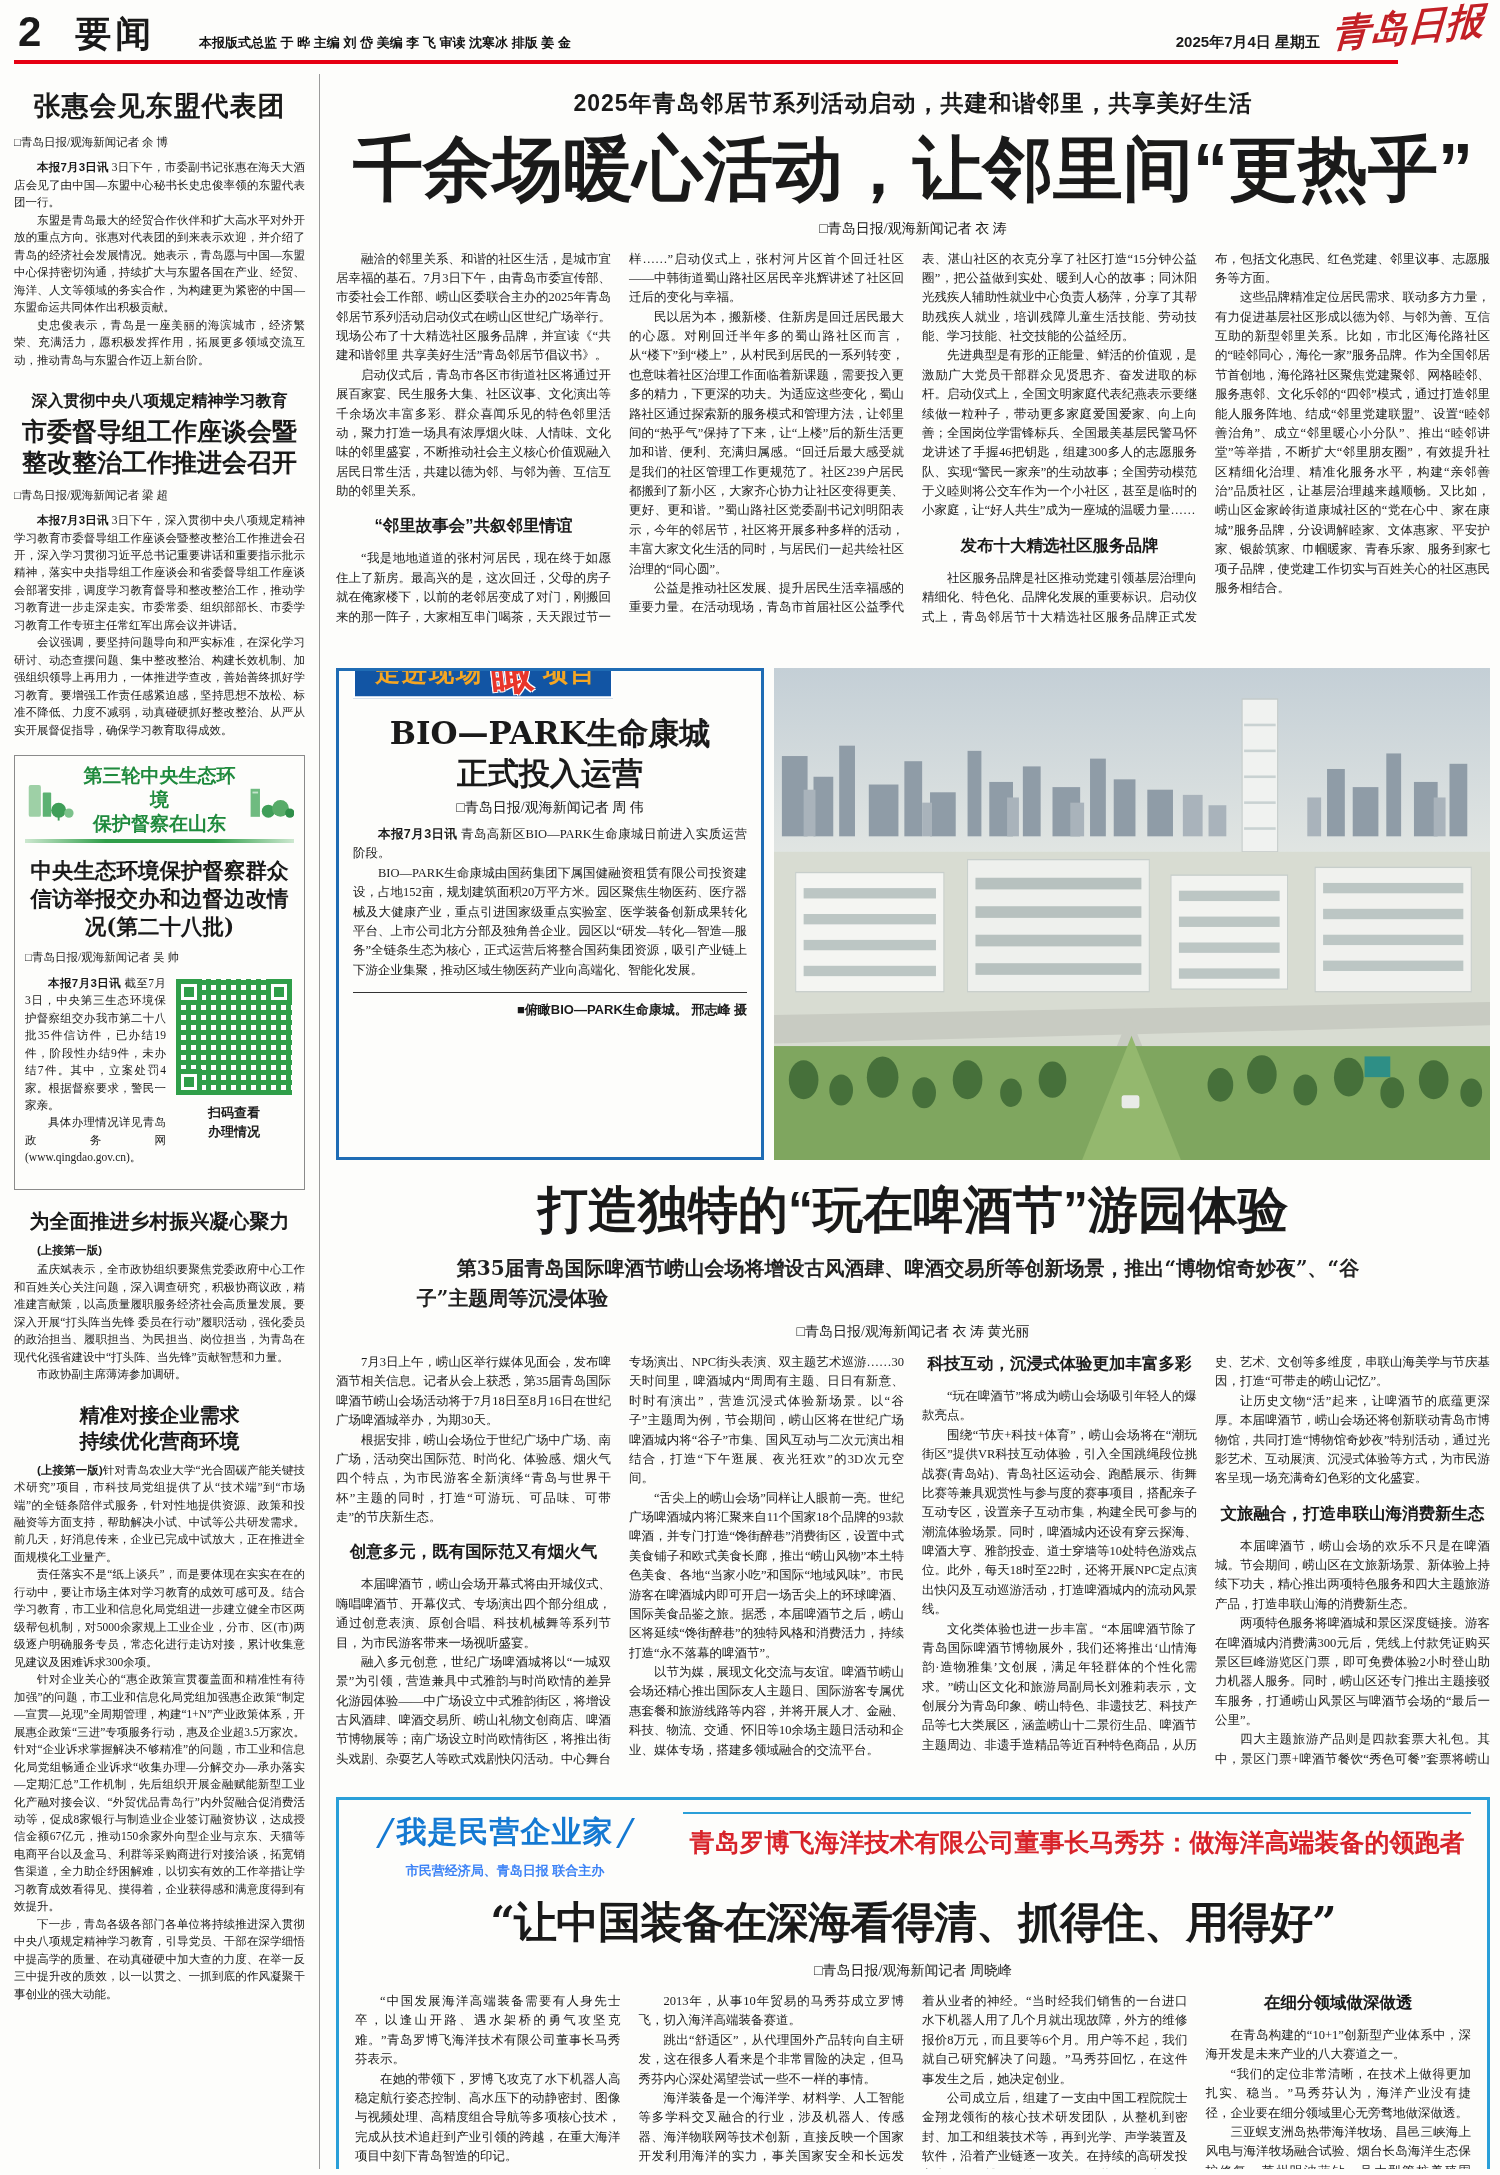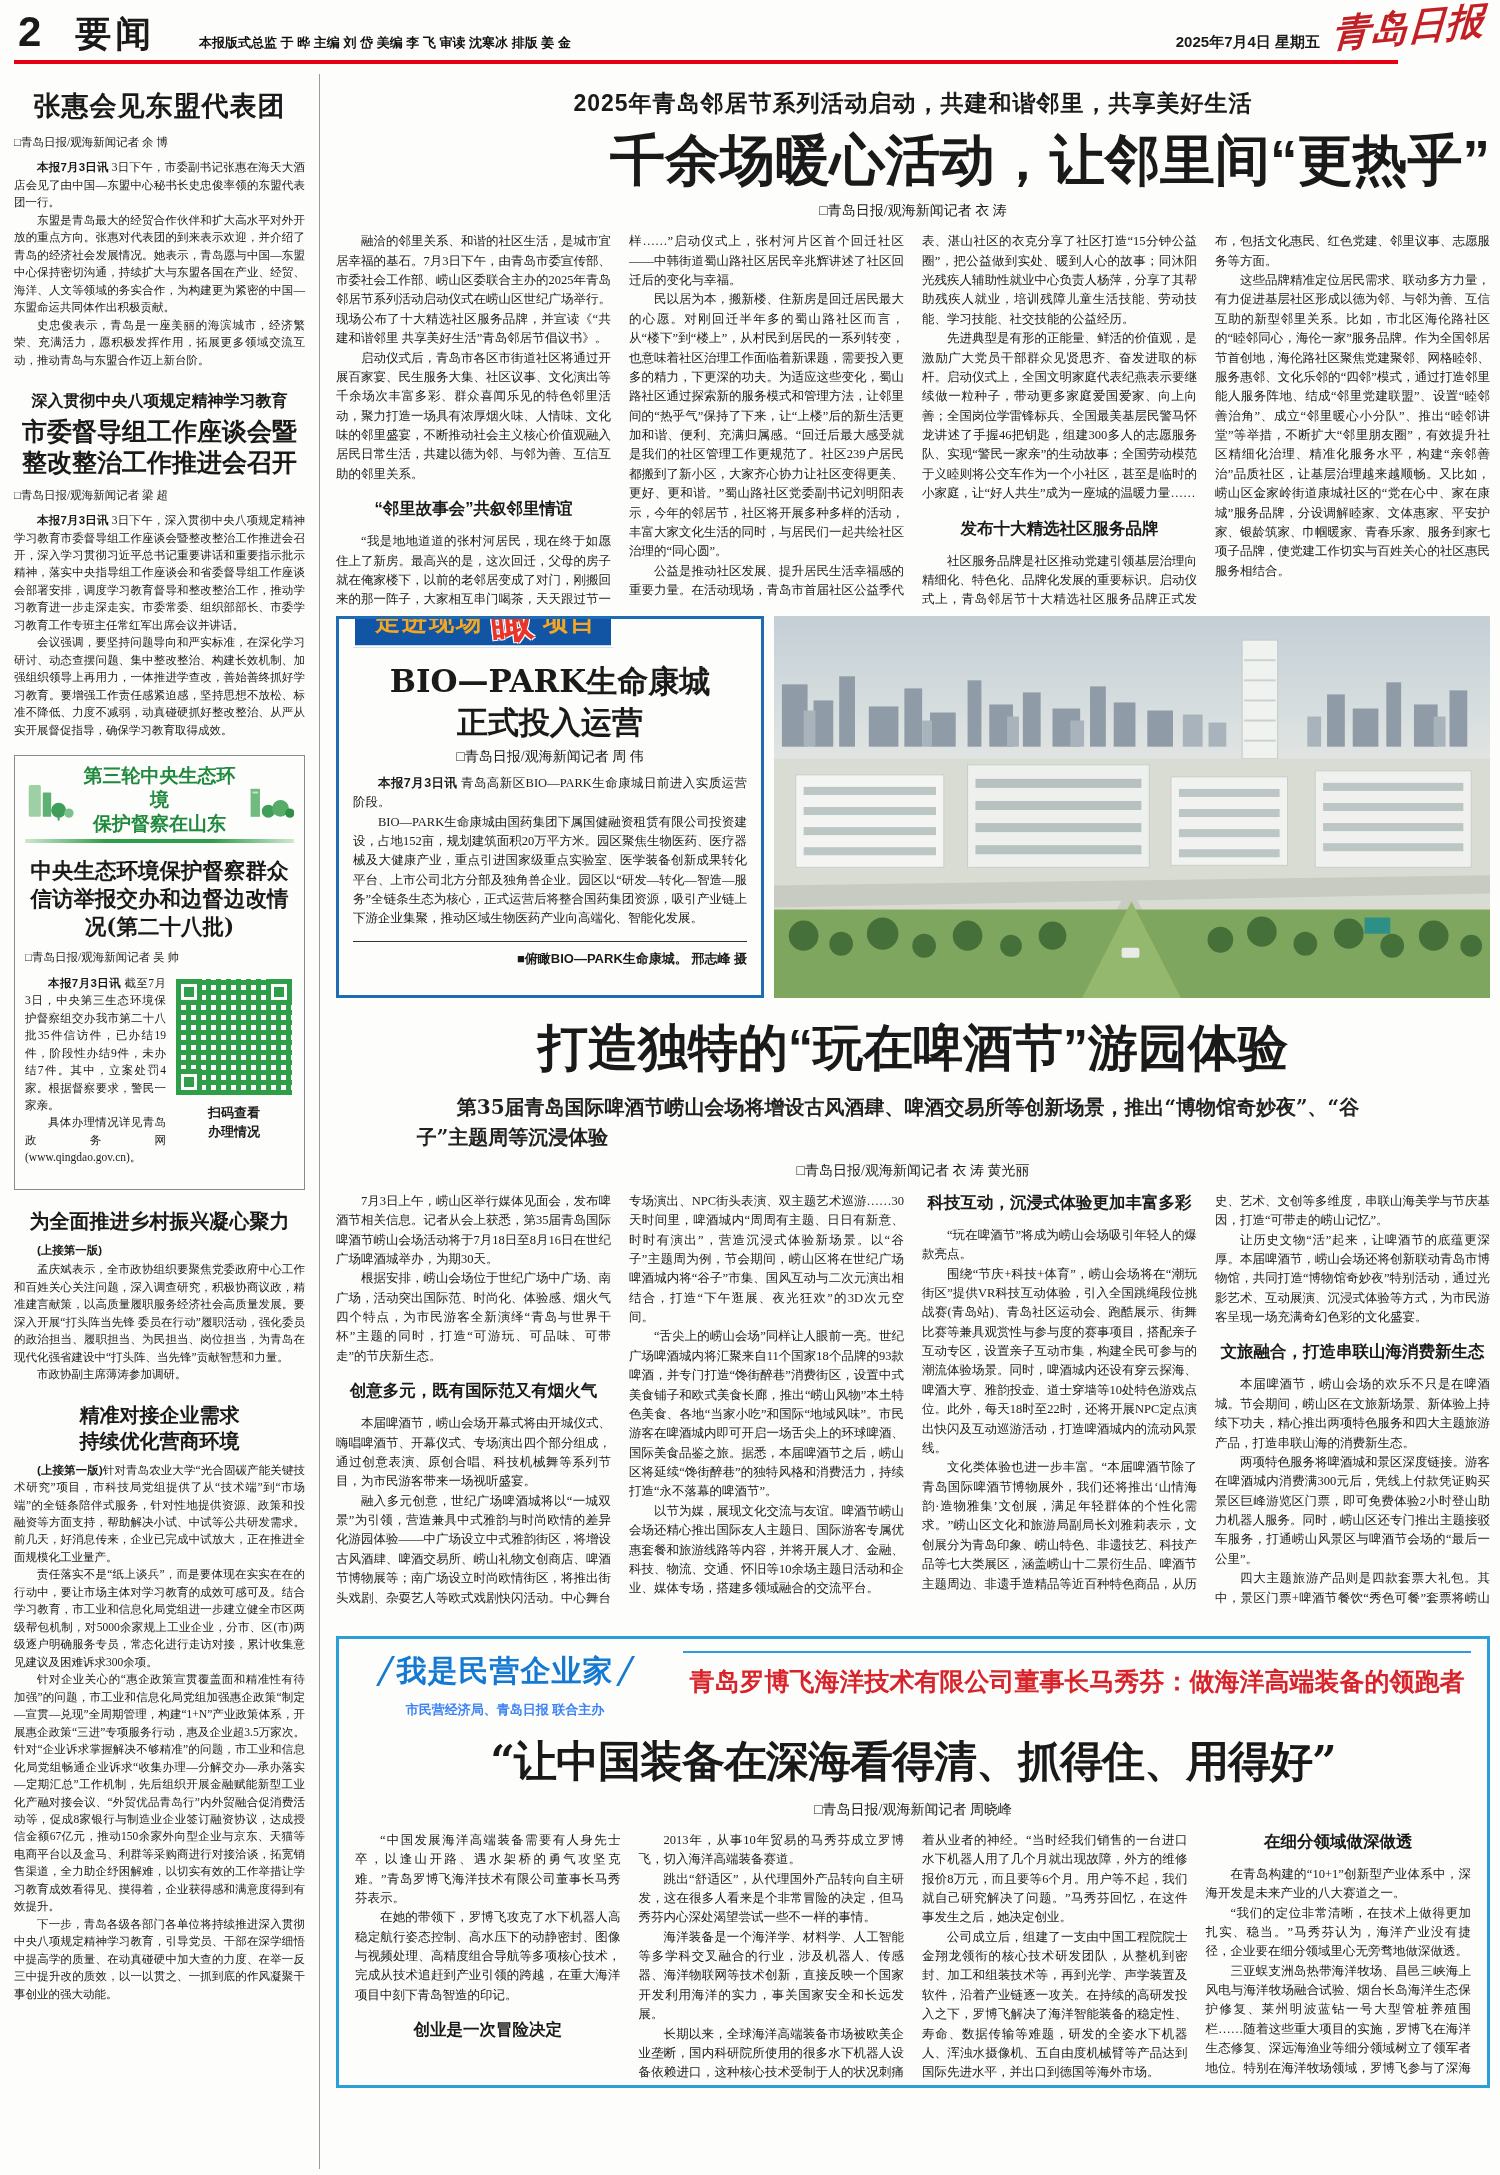--- a/index.html
+++ b/index.html
@@ -50,25 +50,25 @@
   
   .para { font-size:12.5px; line-height:1.55; text-align:justify; text-indent:2em; }
   .cols { column-gap:18px; column-fill:auto; overflow:hidden; }
   .cols4 { column-count:4; }
   .flow { display:contents; }
   .colhead { font-family:"Liberation Sans","DejaVu Sans",sans-serif; font-weight:900; font-size:16.5px; text-align:center; margin:14px 0 12px; break-inside:avoid; }
   .m-byline { text-align:center; font-size:14px; margin:10px 0 12px; }
 
   
   .n-kicker { font-family:"Liberation Sans","DejaVu Sans",sans-serif; font-weight:bold; font-size:23px; text-align:center; margin-top:14px; letter-spacing:1px; }
-  .n-headline { font-family:"Liberation Sans","DejaVu Sans",sans-serif; font-weight:900; font-size:55px; text-align:right; letter-spacing:0px; margin-top:10px; line-height:1.15; }
+  .n-headline { font-family:"Liberation Sans","DejaVu Sans",sans-serif; font-weight:900; font-size:70px; text-align:center; letter-spacing:0px; margin-top:10px; line-height:1.15; }
   .neighbor-cols { height:384px; margin-top:4px; }
 
   
-  .bio-row { display:flex; gap:10px; height:382px; }
+  .bio-row { display:flex; gap:10px; margin-top:34px; height:492px; }
   .bio-box { position:relative; flex:0 0 428px; border:3px solid #1f6cb4; padding:30px 14px 10px; overflow:hidden; }
   .bio-badge { position:absolute; top:-2px; left:14px; transform:translateY(-40%); background:#1255a4; color:#f5a623; padding:4px 16px 6px 22px; display:flex; align-items:center; gap:8px; box-shadow:0 0 0 2px #fff inset; }
   .bio-badge .b-txt { font-family:"Liberation Sans","DejaVu Sans",sans-serif; font-weight:900; font-size:25px; letter-spacing:2px; }
   .bio-badge .b-glyph { font-family:"DejaVu Serif",serif; font-weight:900; font-size:44px; color:#e8352a; text-shadow:1px 1px 0 #fff,-1px -1px 0 #fff,1px -1px 0 #fff,-1px 1px 0 #fff; transform:rotate(-6deg); line-height:.9; }
   .bio-title { font-family:"DejaVu Serif",serif; font-weight:900; font-size:31px; text-align:center; line-height:1.3; margin:12px 0 6px; }
   .bio-box .para { font-size:12.5px; }
   .bio-caption { border-top:1px solid #333; margin-top:12px; padding-top:8px; font-family:"Liberation Sans","DejaVu Sans",sans-serif; font-weight:bold; font-size:13px; text-align:right; }
   .bio-photo { flex:1; overflow:hidden; }
   .bio-photo svg { display:block; width:100%; height:100%; }
 

